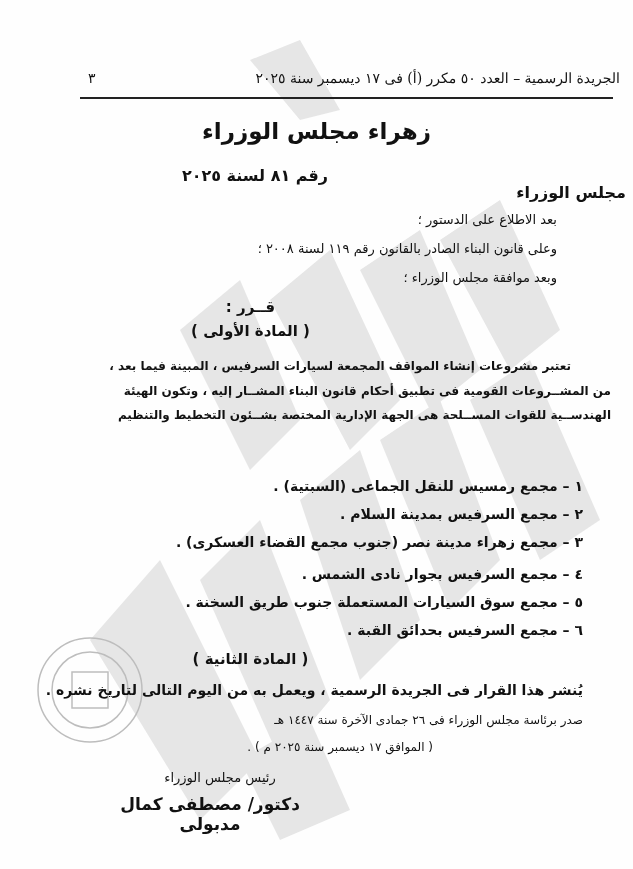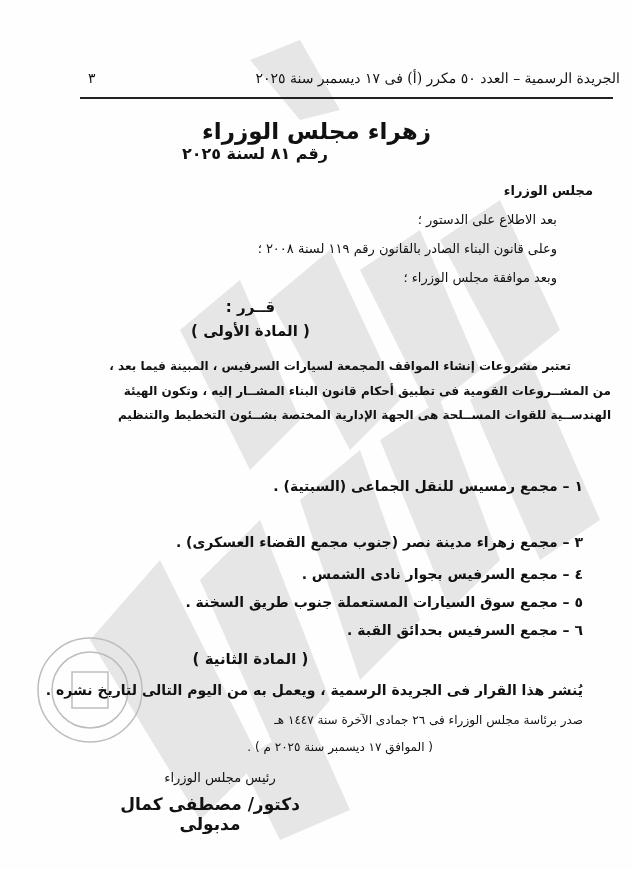--- a/index.html
+++ b/index.html
@@ -9,22 +9,22 @@
   }
   .watermark { position: absolute; left: 0; top: 0; width: 633px; height: 869px; z-index: 0; }
   .page { position: absolute; left: 0; top: 0; width: 633px; height: 869px; z-index: 1; direction: rtl; }
   .header {
     position: absolute; top: 70px; left: 88px; width: 532px;
     display: flex; justify-content: space-between; align-items: center;
     font-family: "DejaVu Serif", serif; font-size: 14px;
   }
   .header-rule { position: absolute; top: 97px; left: 80px; width: 533px; height: 2px; background: #222; }
   .title { position: absolute; top: 118px; left: 0; width: 633px; text-align: center; font-size: 23px; font-weight: bold; }
-  .subtitle { position: absolute; top: 144px; left: 0; width: 510px; text-align: center; font-size: 16px; font-weight: bold; }
-  .body-heading { position: absolute; top: 183px; right: 40px; font-size: 13px; font-weight: bold; }
+  .subtitle { position: absolute; top: 166px; left: 0; width: 510px; text-align: center; font-size: 16px; font-weight: bold; }
+  .body-heading { position: absolute; top: 183px; right: 7px; font-size: 16px; font-weight: bold; }
   .line { position: absolute; font-size: 13px; white-space: nowrap; }
   .center { position: absolute; left: 0; width: 501px; text-align: center; font-weight: bold; font-size: 15px; }
   .para { position: absolute; right: 22px; width: 558px; font-size: 12px; font-weight: bold; line-height: 24.5px; text-align: justify; }
   .para .l { display: block; white-space: nowrap; }
   .item { position: absolute; right: 50px; font-size: 14px; font-weight: bold; white-space: nowrap; }
   .small { font-size: 12px; font-weight: normal; }
   .signature-title { position: absolute; top: 770px; left: 110px; width: 220px; text-align: center; font-size: 13px; }
   .signature-name { position: absolute; top: 794px; left: 90px; width: 240px; text-align: center; font-size: 17px; font-weight: bold; }
 </style>
 </head>
@@ -69,20 +69,21 @@
   <div class="center" style="top:298px;">قــرر :</div>
   <div class="center" style="top:322px;">( المادة الأولى )</div>
 
   <div class="para" style="top:354px;">
     <span class="l" style="padding-right:40px;">تعتبر مشروعات إنشاء المواقف المجمعة لسيارات السرفيس ، المبينة فيما بعد ،</span>
     <span class="l">من المشــروعات القومية فى تطبيق أحكام قانون البناء المشــار إليه ، وتكون الهيئة</span>
     <span class="l">الهندســية للقوات المســلحة هى الجهة الإدارية المختصة بشــئون التخطيط والتنظيم</span>
   </div>
 
   <div class="item" style="top:478px;">١ – مجمع رمسيس للنقل الجماعى (السبتية) .</div>
+  <div class="item" style="top:506px;">٢ – مجمع السرفيس بمدينة السلام .</div>
   <div class="item" style="top:534px;">٣ – مجمع زهراء مدينة نصر (جنوب مجمع القضاء العسكرى) .</div>
   <div class="item" style="top:566px;">٤ – مجمع السرفيس بجوار نادى الشمس .</div>
   <div class="item" style="top:594px;">٥ – مجمع سوق السيارات المستعملة جنوب طريق السخنة .</div>
   <div class="item" style="top:622px;">٦ – مجمع السرفيس بحدائق القبة .</div>
 
   <div class="center" style="top:650px;">( المادة الثانية )</div>
   <div class="item" style="top:682px; right:50px;margin-left:8px;">يُنشر هذا القرار فى الجريدة الرسمية ، ويعمل به من اليوم التالى لتاريخ نشره .</div>
 
   <div class="line small" style="top:713px; right:50px;">صدر برئاسة مجلس الوزراء فى ٢٦ جمادى الآخرة سنة ١٤٤٧ هـ</div>
   <div class="line small" style="top:740px; right:200px;">( الموافق ١٧ ديسمبر سنة ٢٠٢٥ م ) .</div>

